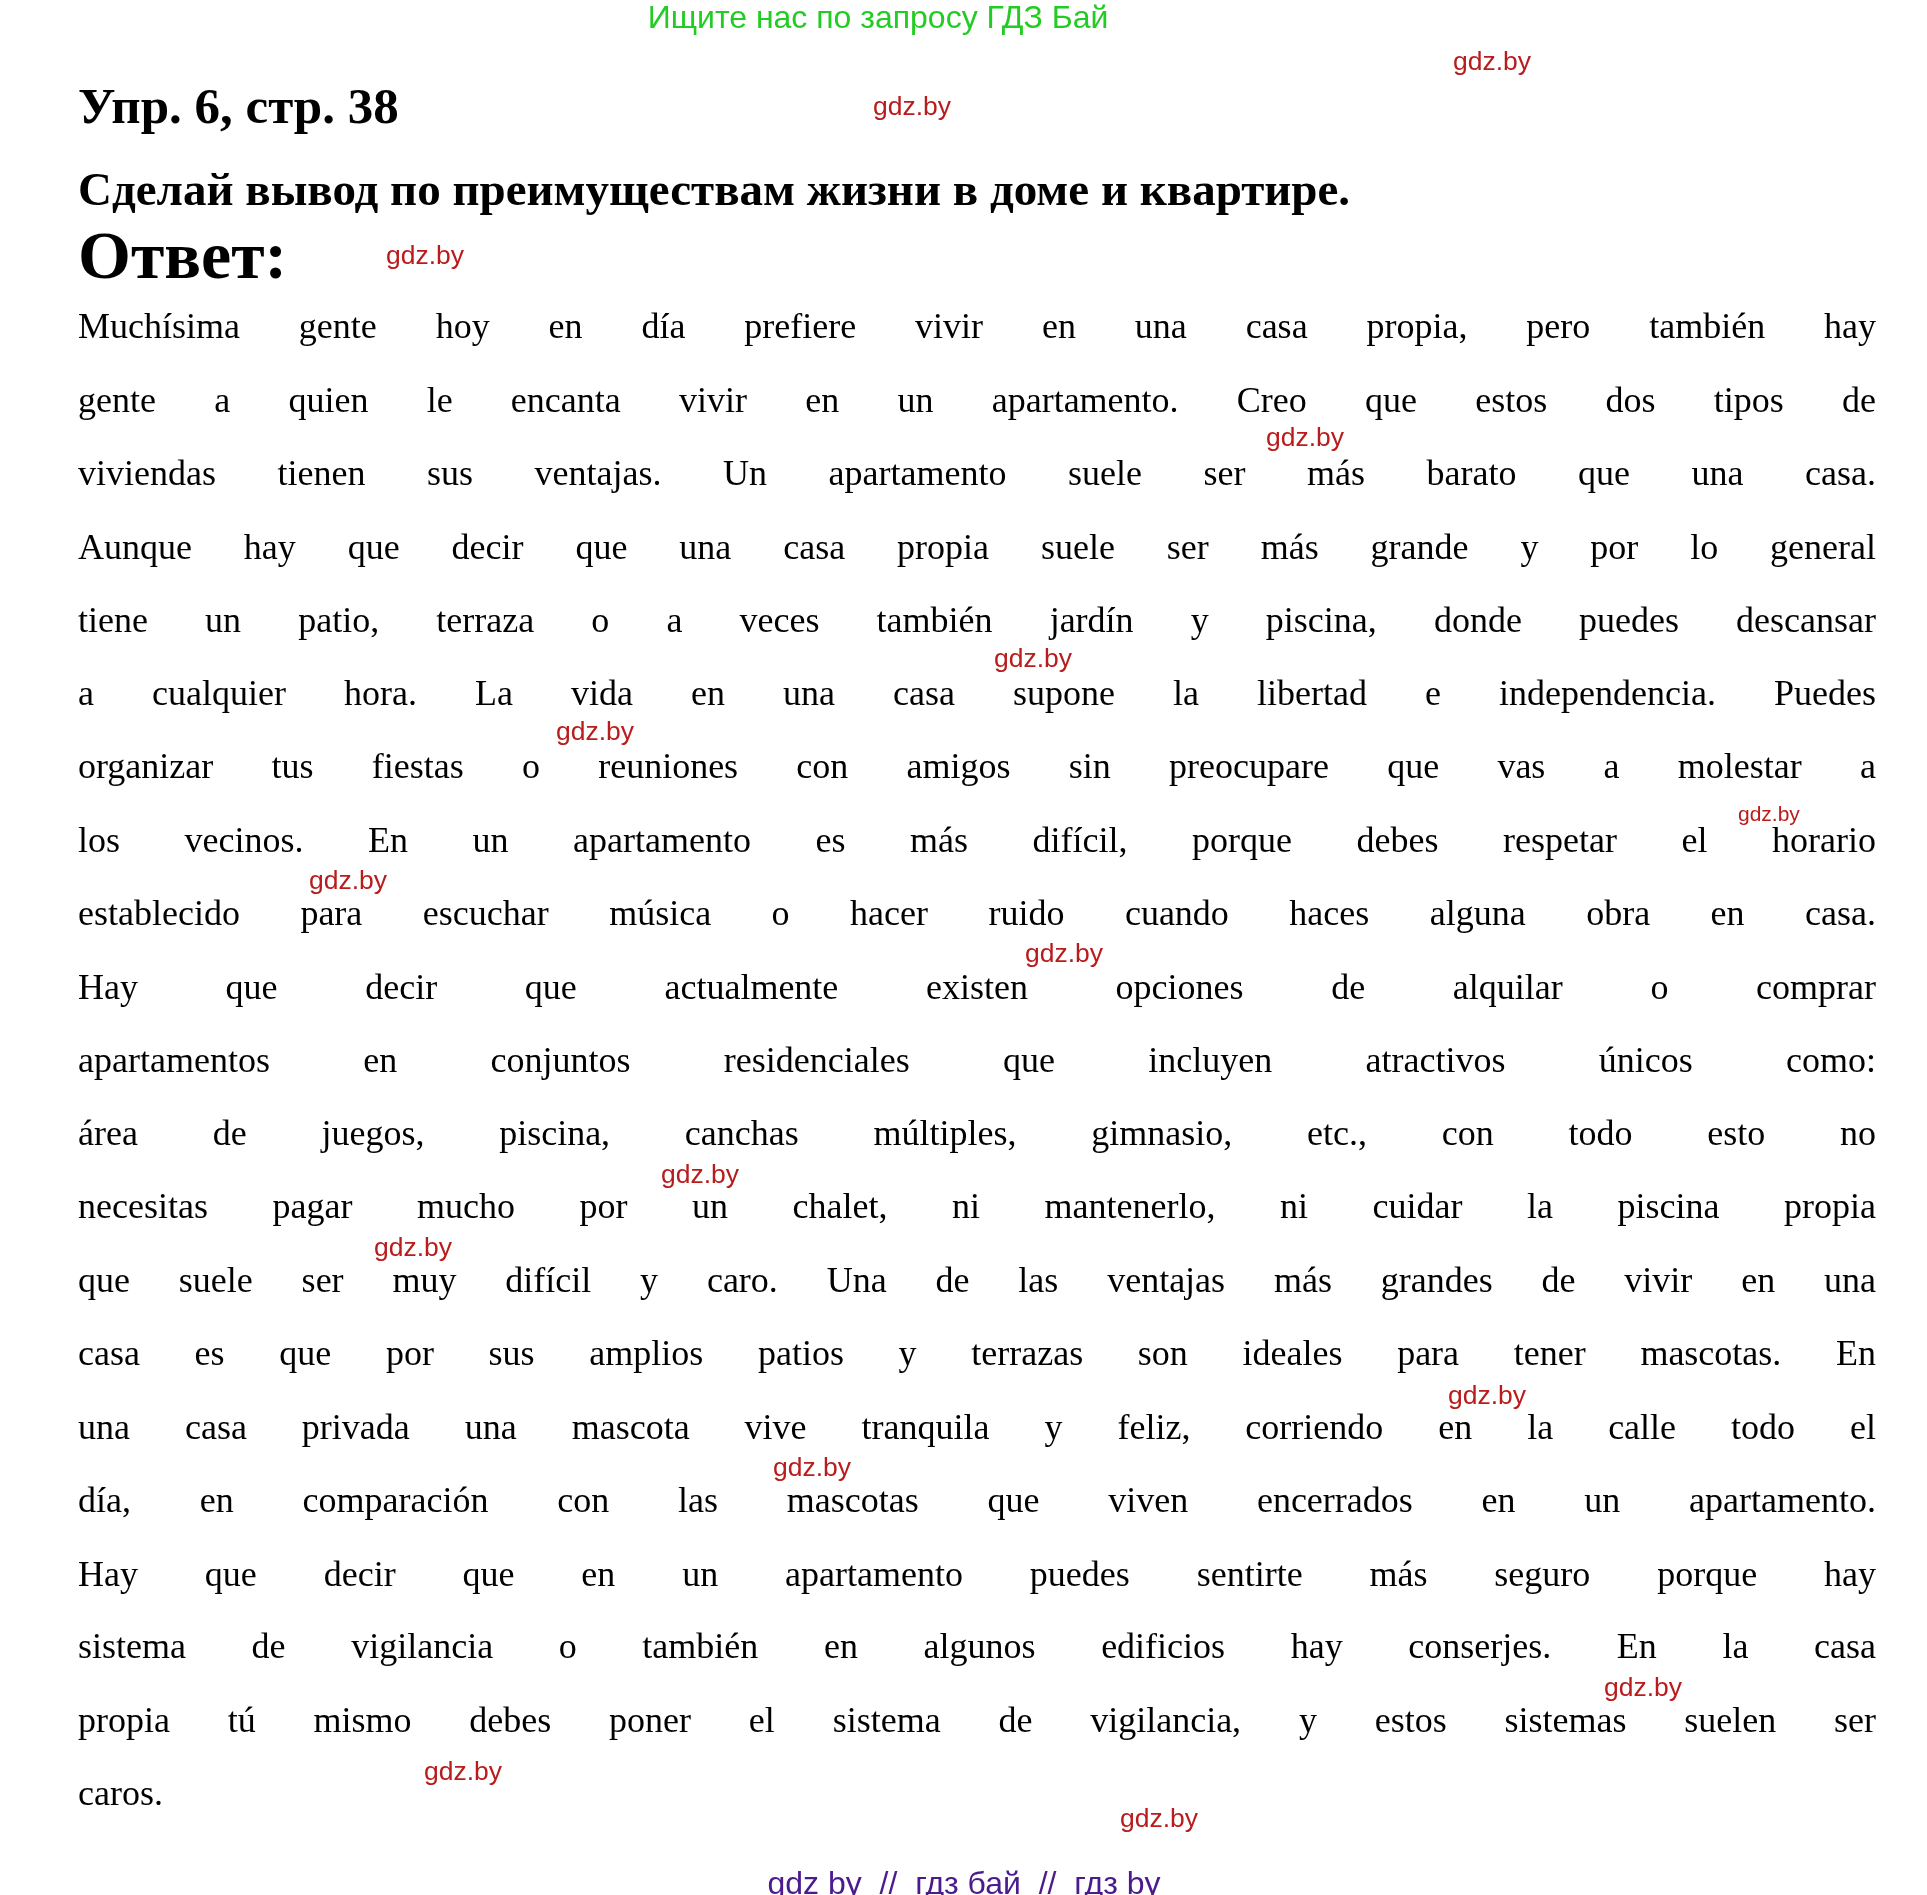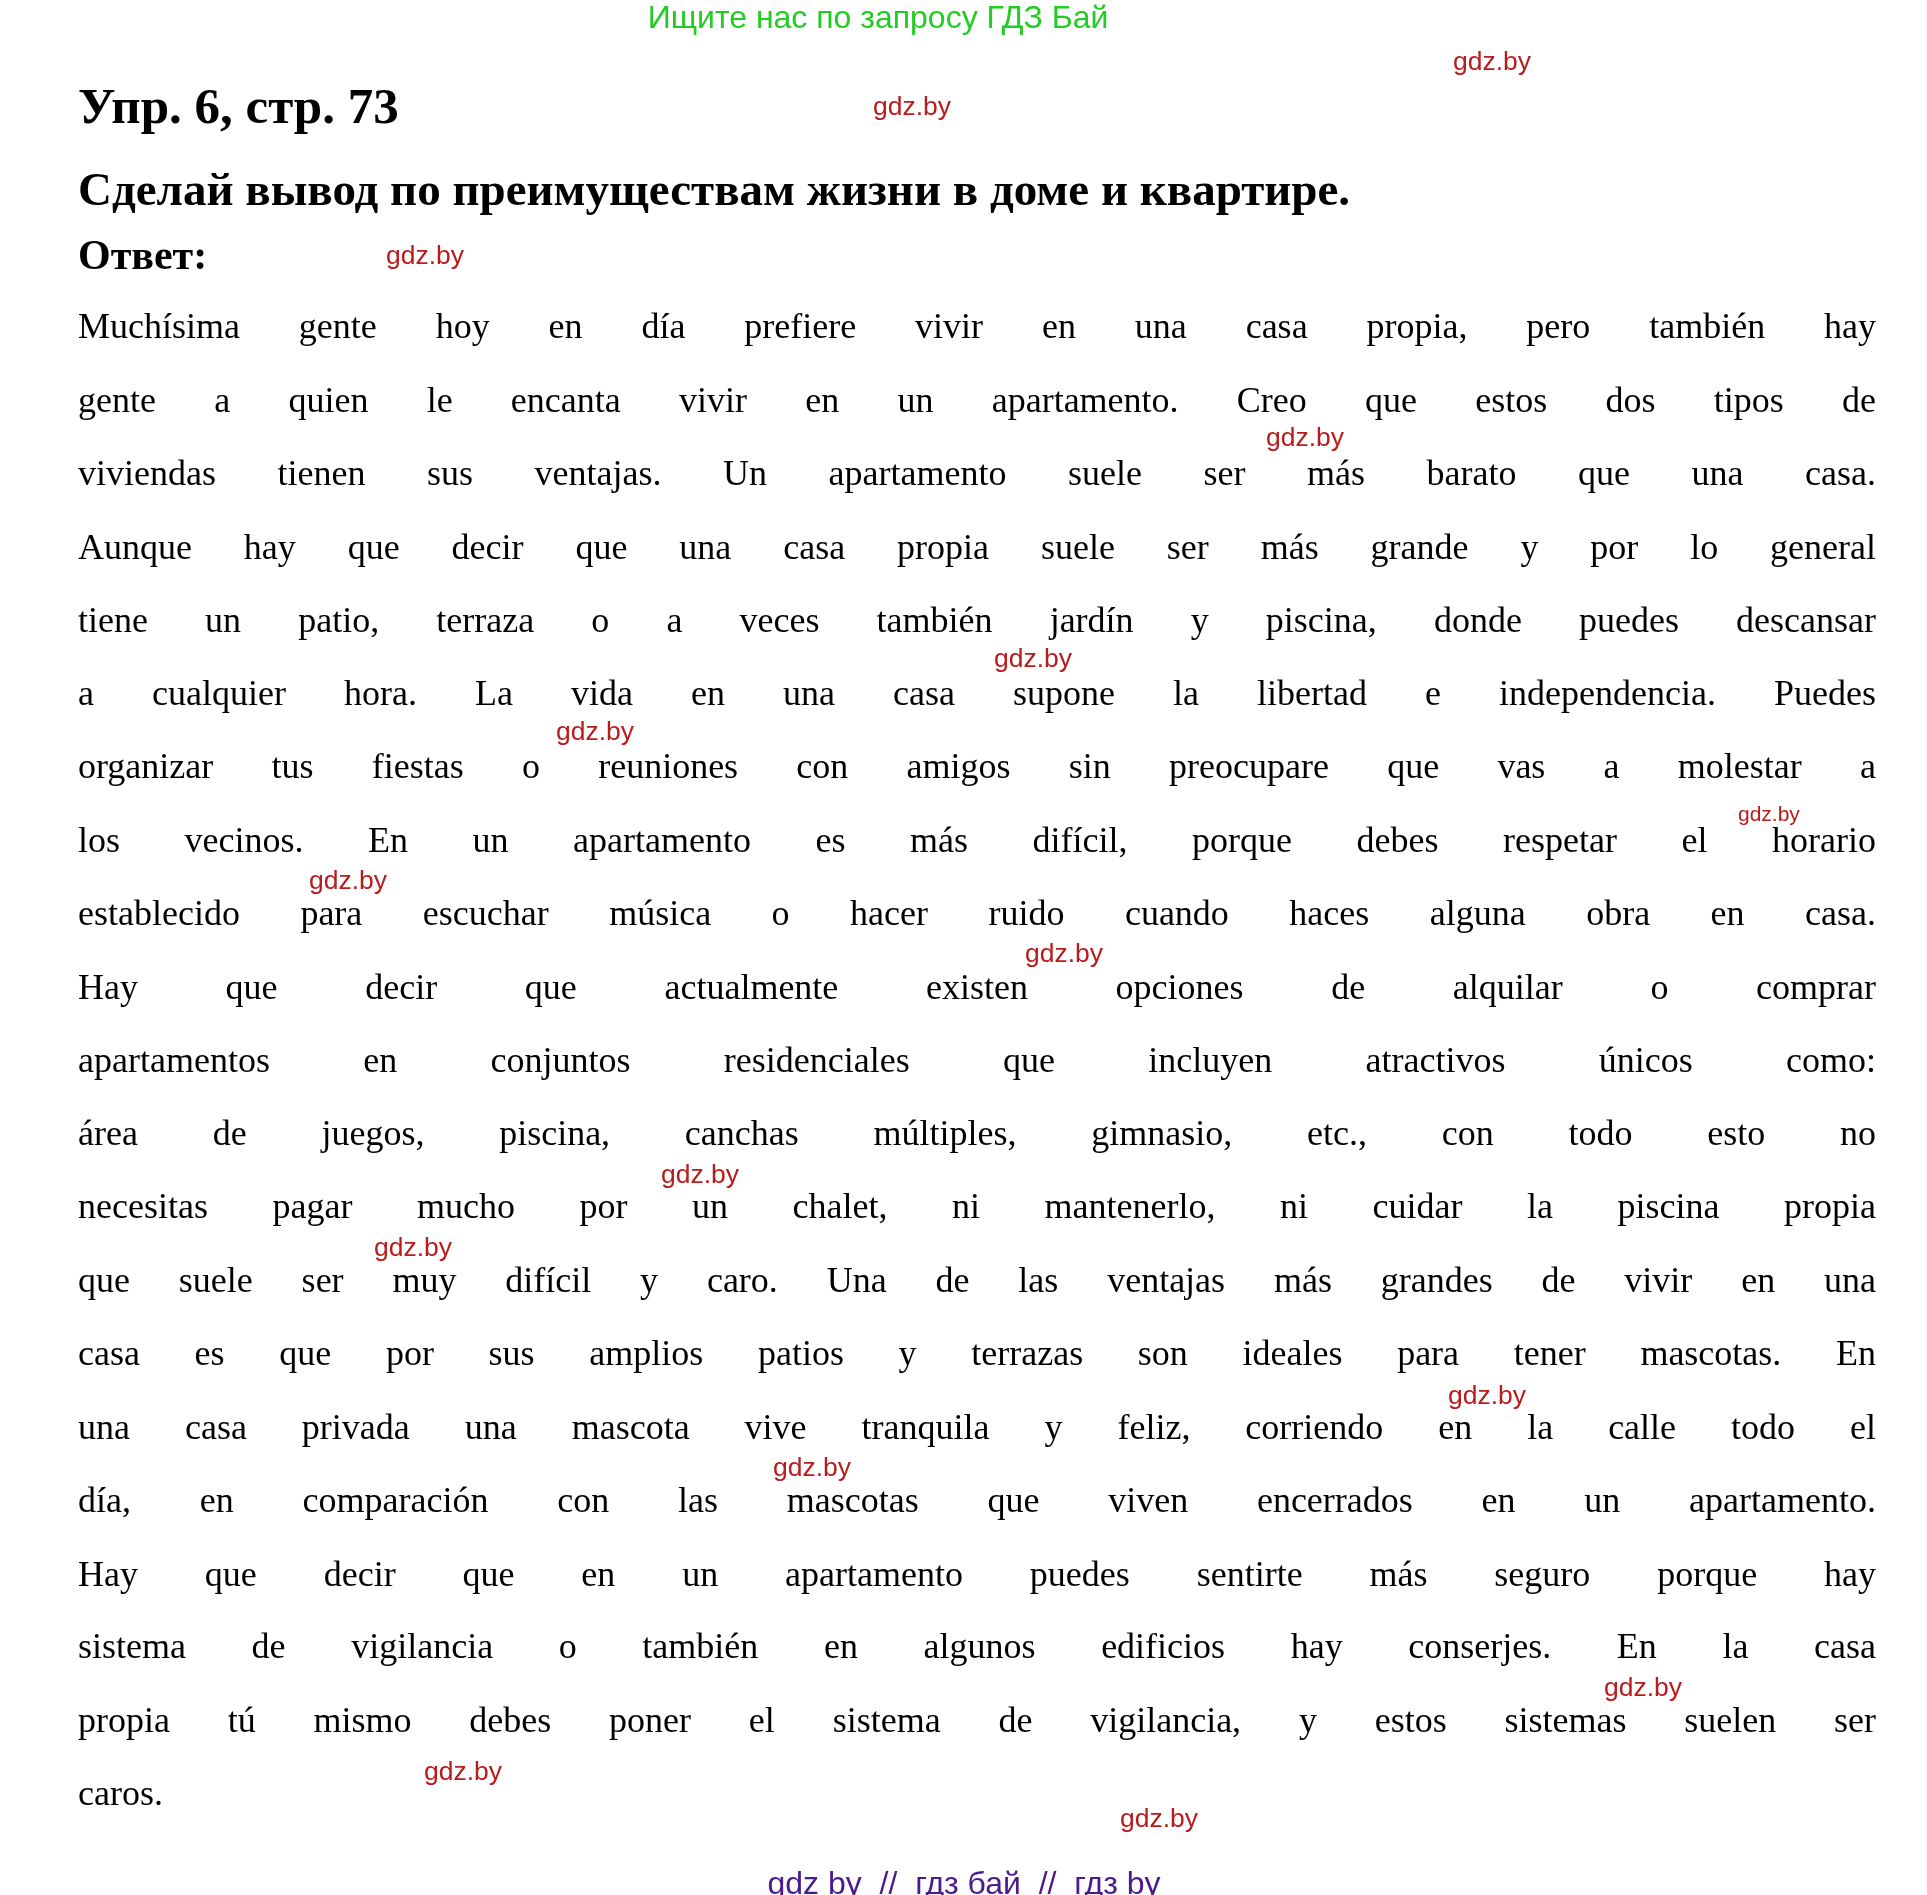--- a/index.html
+++ b/index.html
@@ -2,35 +2,35 @@
 <html style="font-size:15px"><head>
 <meta charset="utf-8">
 <style>
   html, body { margin:0; padding:0; background:#ffffff; }
   body { width:1928px; height:1896px; position:relative; overflow:hidden; }
   .top-banner { position:absolute; left:0; width:1756px; top:0; text-align:center;
     font-family:"Liberation Sans", sans-serif; font-size:32px; color:#22cc22; line-height:34px; }
   .title { position:absolute; left:78px; font-family:"Liberation Serif", serif; font-weight:bold; color:#000; white-space:nowrap; }
   .t1 { top:78px; font-size:51px; line-height:57px; }
   .t2 { top:161px; font-size:47px; line-height:57px; }
-  .t3 { top:227px; font-size:42px; line-height:57px; }
+  .t3 { top:227px; font-size:68px; line-height:57px; }
   .body-line { position:absolute; left:78px; width:1798px; font-family:"Liberation Serif", serif;
     font-size:36px; color:#000; line-height:61px; text-align:justify; text-align-last:justify; white-space:nowrap; }
   .body-line.last { text-align-last:left; }
   .wm { position:absolute; font-family:"Liberation Sans", sans-serif; font-size:26.5px; color:#b91c1c; line-height:28px; white-space:nowrap; }
   .wm.small { font-size:21px; }
   .footer { position:absolute; left:0; width:1928px; top:1866px; text-align:center;
     font-family:"Liberation Sans", sans-serif; font-size:32px; color:#4b1a8c; line-height:34px; white-space:pre; }
 </style>
 </head>
 <body>
 
 <div class="top-banner">Ищите нас по запросу ГДЗ Бай</div>
 
-<div class="title t1">Упр. 6, стр. 73</div>
+<div class="title t1">Упр. 6, стр. 38</div>
 <div class="title t2">Сделай вывод по преимуществам жизни в доме и квартире.</div>
 <div class="title t3">Ответ:</div>
 
 <div>
   <div class="body-line" style="top:296px">Muchísima gente hoy en día prefiere vivir en una casa propia, pero también hay</div>
   <div class="body-line" style="top:370px">gente a quien le encanta vivir en un apartamento. Creo que estos dos tipos de</div>
   <div class="body-line" style="top:443px">viviendas tienen sus ventajas. Un apartamento suele ser más barato que una casa.</div>
   <div class="body-line" style="top:517px">Aunque hay que decir que una casa propia suele ser más grande y por lo general</div>
   <div class="body-line" style="top:590px">tiene un patio, terraza o a veces también jardín y piscina, donde puedes descansar</div>
   <div class="body-line" style="top:663px">a cualquier hora. La vida en una casa supone la libertad e independencia. Puedes</div>

